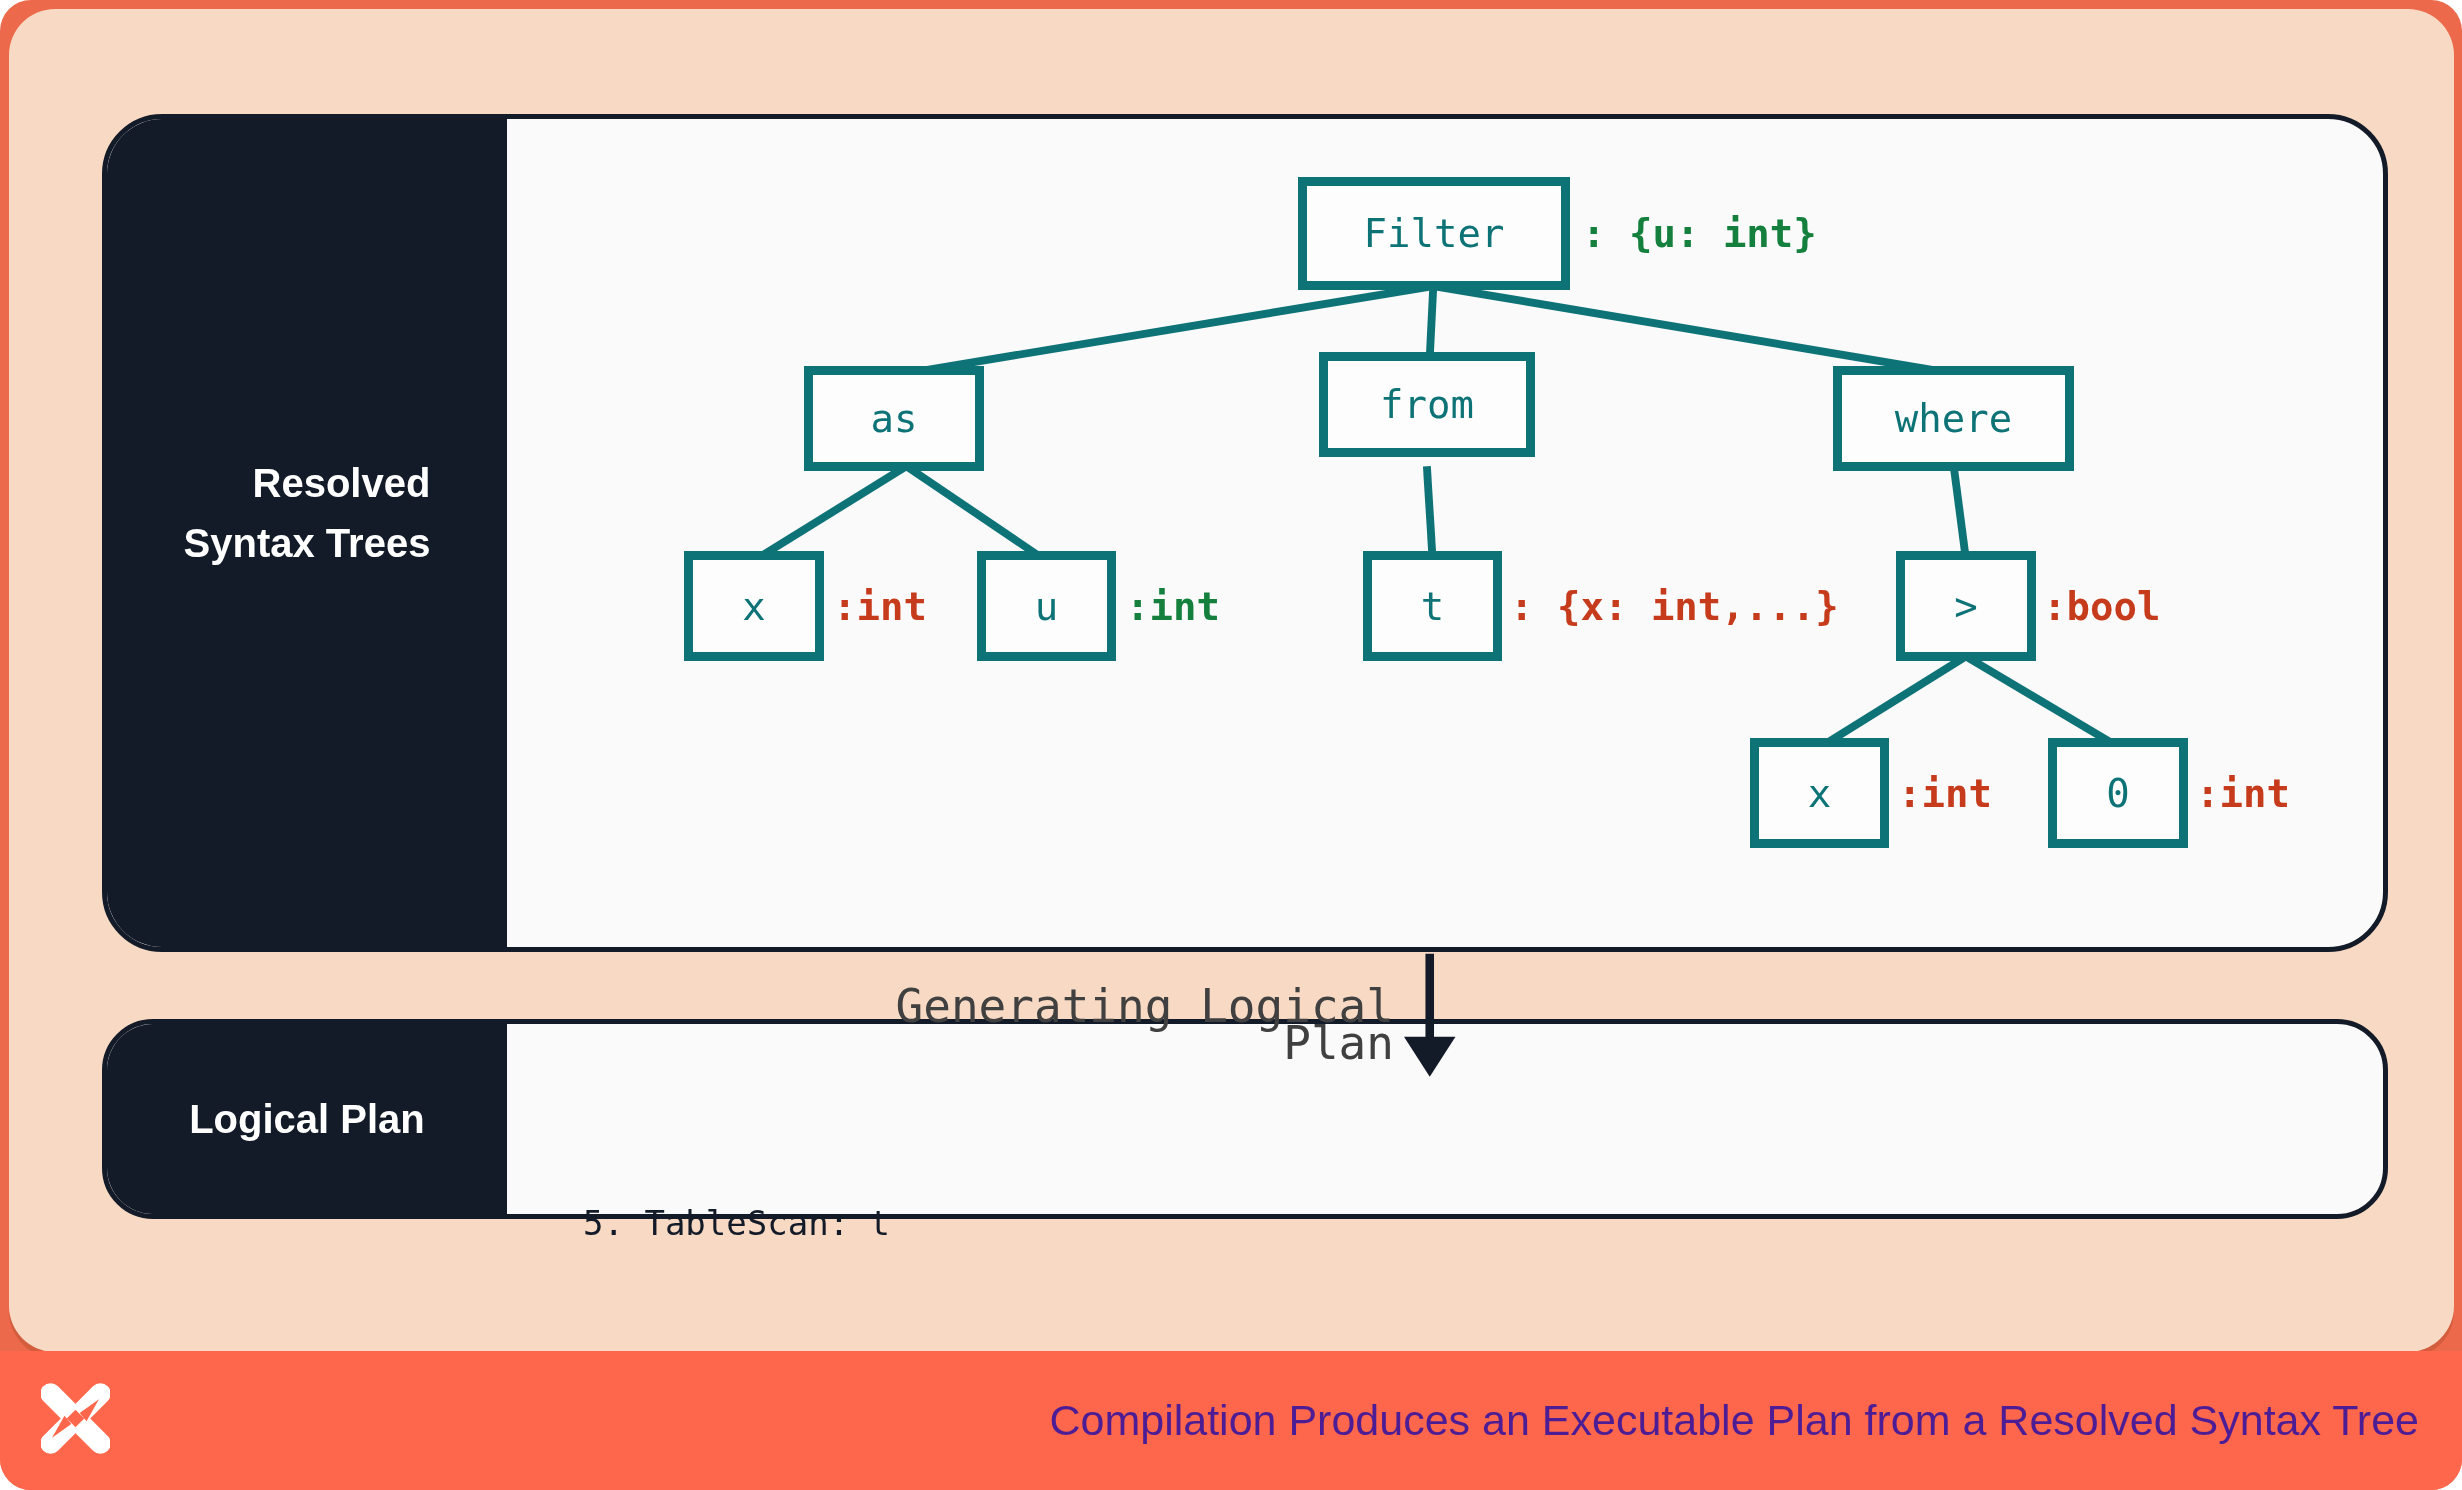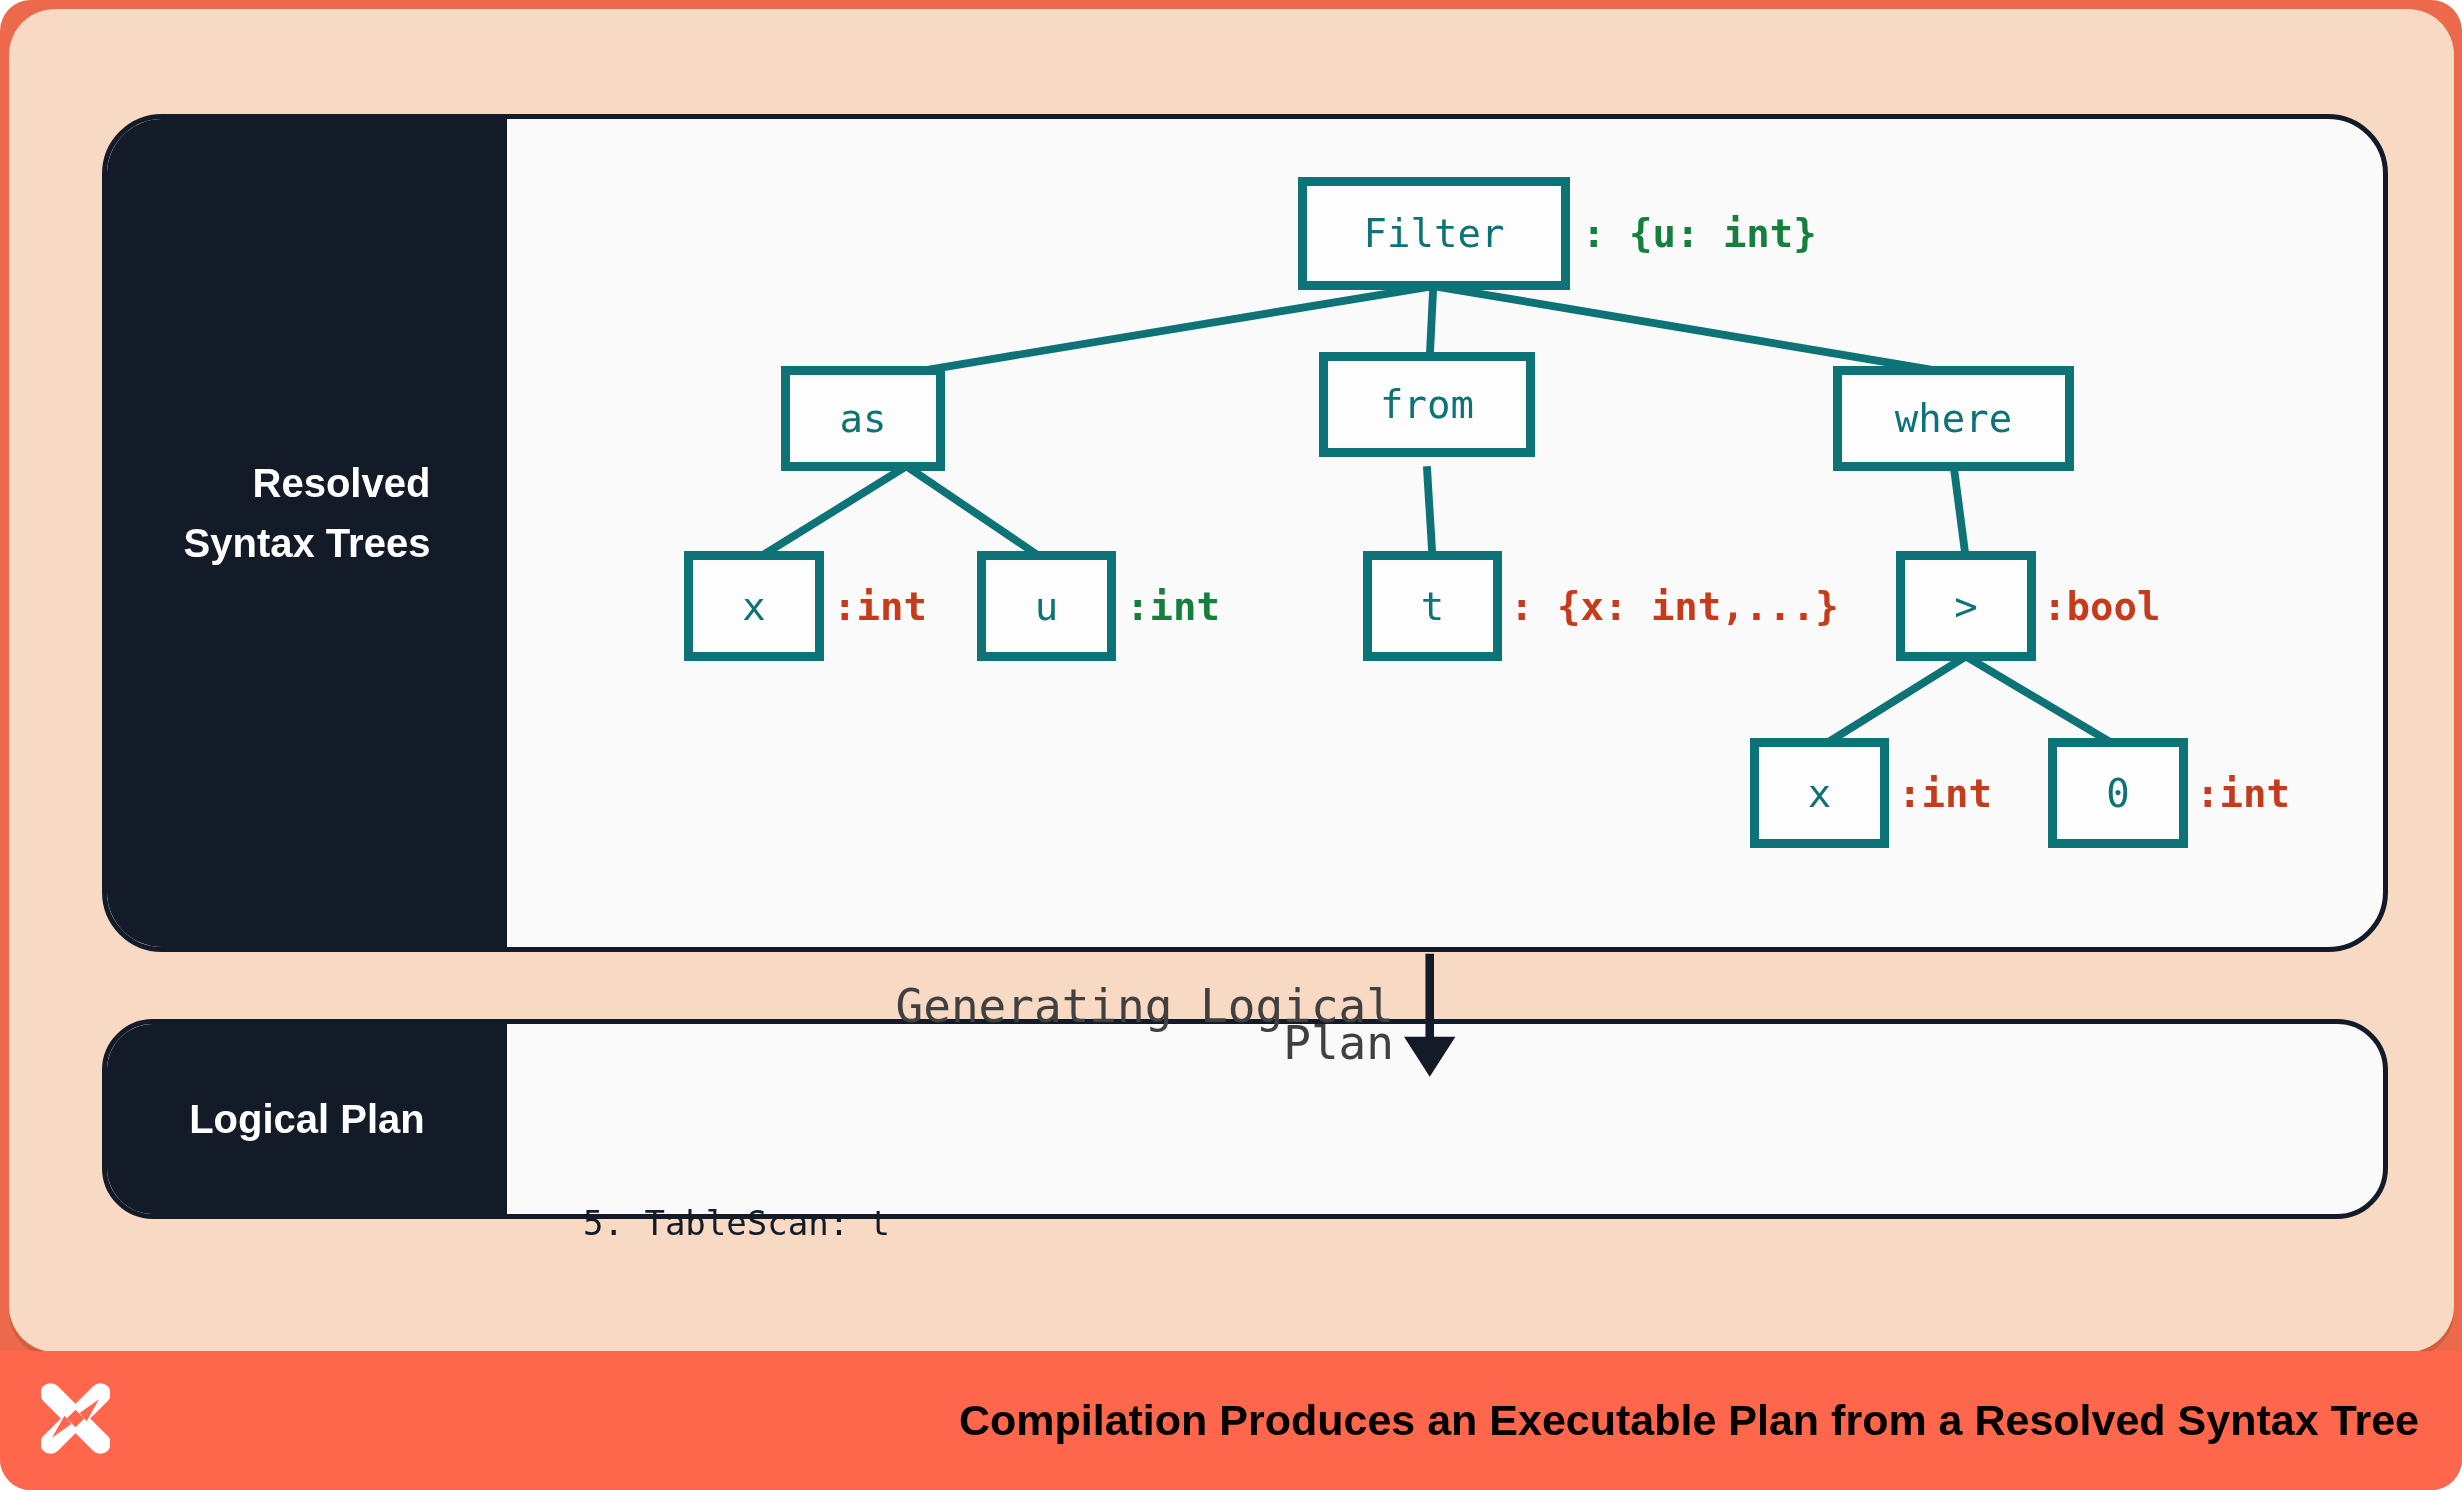--- a/index.html
+++ b/index.html
@@ -19,21 +19,21 @@
 
   
   svg.overlay{position:absolute;left:0;top:0;width:2462px;height:1490px;pointer-events:none;}
   .edge{stroke:#0d7377;stroke-width:11;}
   .arrow-line{stroke:#141b28;stroke-width:12;}
   .arrow-head{fill:#141b28;}
 
   
   .node{position:absolute;background:#fdfdfd;border:9.3px solid #0d7377;box-sizing:border-box;display:flex;align-items:center;justify-content:center;color:#0d7377;font-family:"DejaVu Sans Mono",monospace;font-size:39px;}
   .n-select{left:1298px;top:177px;width:272px;height:113px;}
-  .n-as{left:781px;top:366px;width:164px;height:105px;}
+  .n-as{left:804px;top:366px;width:180px;height:105px;}
   .n-from{left:1319px;top:352px;width:216px;height:105px;}
   .n-where{left:1833px;top:366px;width:241px;height:105px;}
   .n-x1{left:684px;top:551px;width:140px;height:110px;}
   .n-u{left:977px;top:551px;width:139px;height:110px;}
   .n-t{left:1363px;top:551px;width:139px;height:110px;}
   .n-gt{left:1896px;top:551px;width:140px;height:110px;}
   .n-x2{left:1750px;top:738px;width:139px;height:110px;}
   .n-zero{left:2048px;top:738px;width:140px;height:110px;}
 
   
@@ -50,21 +50,21 @@
 
   
   .transition-label{position:absolute;left:858px;width:536px;top:988px;height:37px;line-height:37px;text-align:right;color:#404040;font-family:"DejaVu Sans Mono",monospace;font-size:46px;}
 
   
   .steps{position:absolute;left:583px;top:1091px;color:#141b28;font-family:"DejaVu Sans Mono",monospace;font-size:34px;line-height:53px;white-space:pre;}
 
   
   .footer{position:absolute;left:0;top:1351px;width:2462px;height:139px;background:#fe674b;border-radius:0 0 31px 31px;}
   .footer .logo{position:absolute;left:41px;top:31px;width:69px;height:73px;}
-  .footer .title{position:absolute;right:43px;top:0;height:139px;display:flex;align-items:center;color:#000000;font-weight:bold;font-size:43px;}
+  .footer .title{position:absolute;right:43px;top:0;height:139px;display:flex;align-items:center;color:#4c1d95;font-weight:normal;font-size:43px;}
 </style>
 </head>
 <body>
 
 <div class="stage">
 
   <div class="frame"></div>
   <div class="canvas"></div>
 
   <div class="panel rst">

